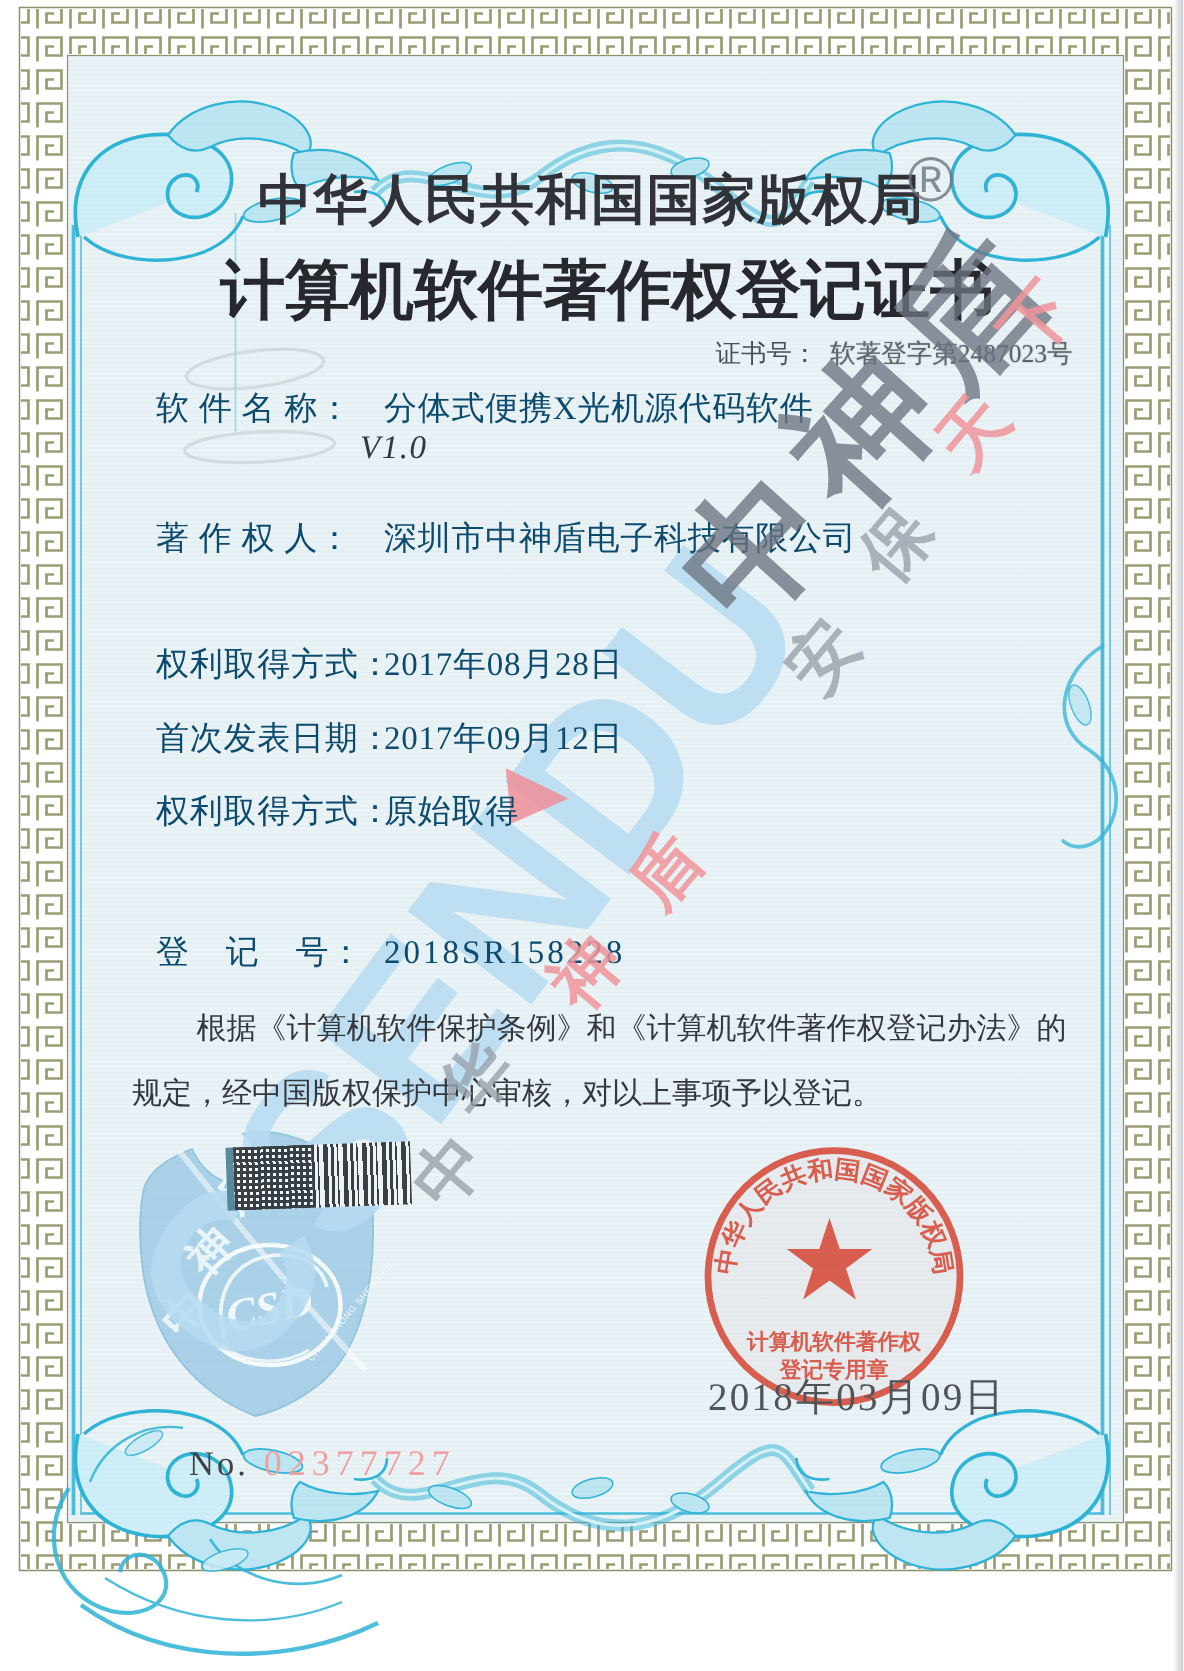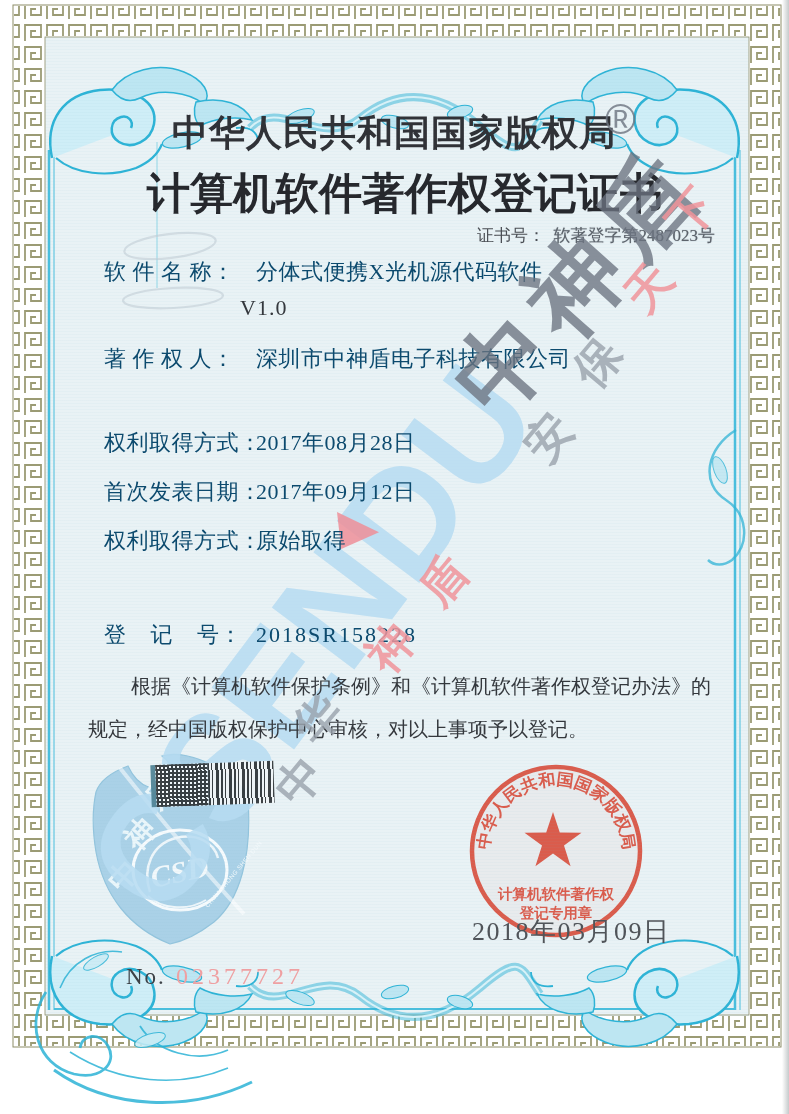--- a/index.html
+++ b/index.html
@@ -173,21 +173,21 @@
   </div>
 
   <div class="content">
 
     <div class="abs t-authority">中华人民共和国国家版权局</div>
     <div class="abs t-title">计算机软件著作权登记证书</div>
 
     <div class="abs certno"><span>证书号：  </span><span class="val">软著登字第2487023号</span></div>
 
     <div class="abs row" style="top:257px;"><span class="lab">软 件 名 称：</span><span class="val">分体式便携X光机源代码软件</span></div>
-    <div class="abs v2" style="top:295px;">V1.0</div>
+    <div class="abs v2" style="top:285px;font-style:italic;">V1.0</div>
 
     <div class="abs row" style="top:344px;"><span class="lab">著 作 权 人：</span><span class="val">深圳市中神盾电子科技有限公司</span></div>
 
     <div class="abs row" style="top:428px;"><span class="lab">权利取得方式：</span><span class="val">2017年08月28日</span></div>
 
     <div class="abs row" style="top:477px;font-family:Liberation Serif, serif;"><span class="lab">首次发表日期：</span><span class="val">2017年09月12日</span></div>
 
     <div class="abs row" style="top:526px;"><span class="lab">权利取得方式：</span><span class="val">原始取得</span></div>
 
 

